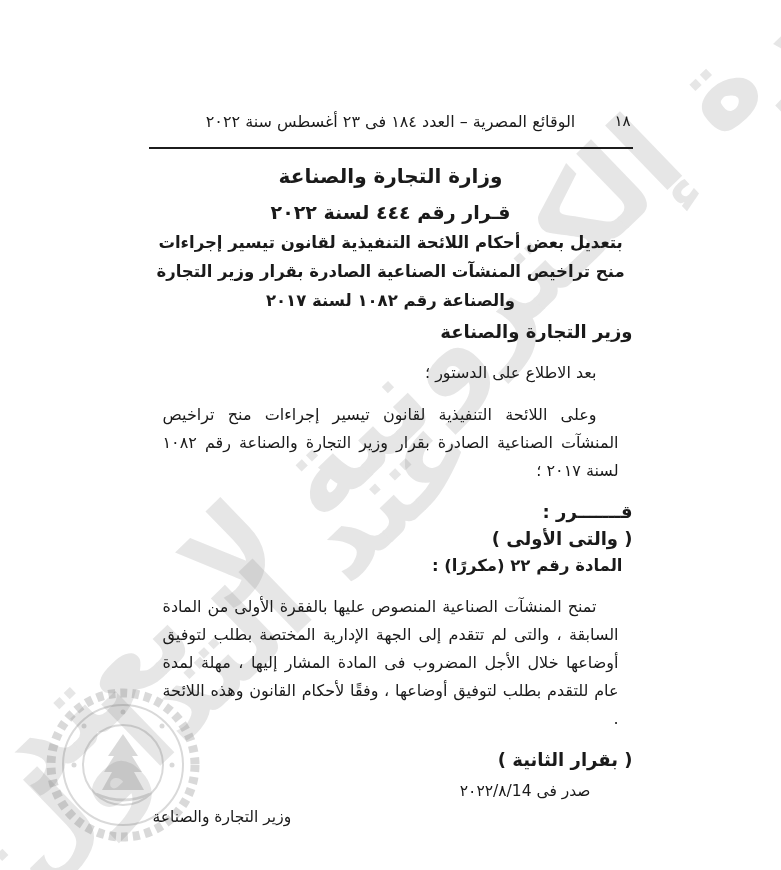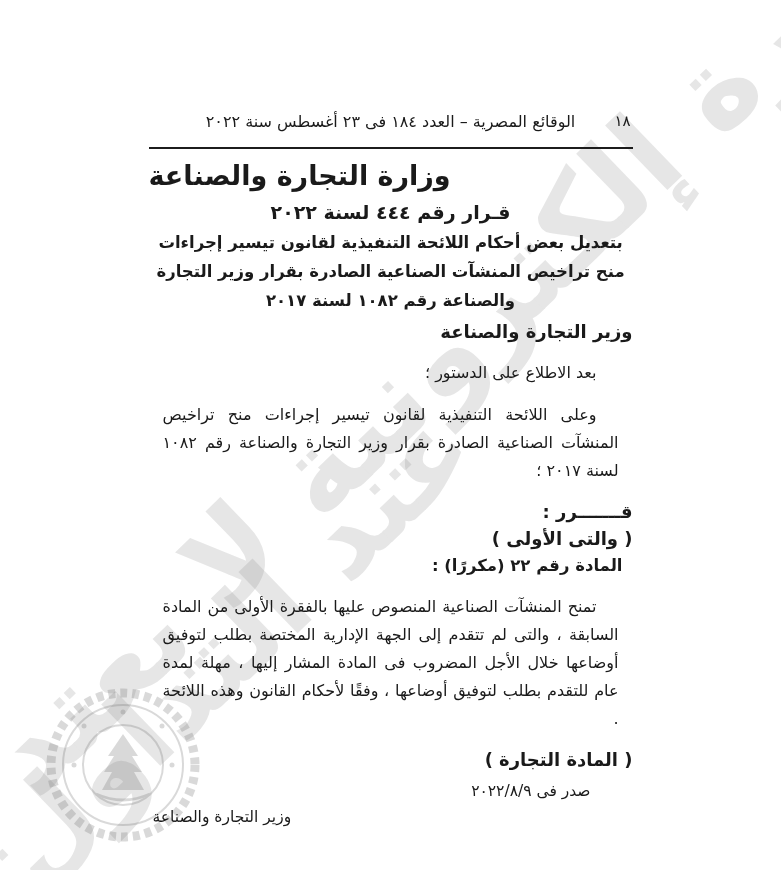--- a/index.html
+++ b/index.html
@@ -25,21 +25,21 @@
   
   .content{
     position:relative;z-index:1;
     width:484px;margin:0 auto;padding-top:84px;
   }
   .doc-header{position:relative;height:24px;font-size:16px;}
   .gazette-line{display:block;text-align:center;margin-top:28px;}
   .page-number{position:absolute;left:auto;right:2px;top:0;font-size:15px;}
   .hrule{border-bottom:2px solid #1c1c1c;margin-top:11px;}
   .doc-title{
-    text-align:left;font-weight:bold;font-size:27px;
+    text-align:center;font-weight:bold;font-size:20px;
     margin:10px 0 0 0;line-height:34px;
   }
   .decree-line{
     text-align:center;font-weight:bold;font-size:19px;
     margin:7px 0 0 0;line-height:25px;
   }
   .subject{
     text-align:center;font-weight:bold;font-size:16.5px;
     line-height:29px;margin-top:3px;
   }
@@ -125,24 +125,24 @@
 
     <div class="center-bold decided-heading">قـــــــرر :</div>
 
     <div class="center-bold article-heading">( والتى الأولى )</div>
 
 
     <div class="sub-article-heading">المادة رقم ٢٢ (مكررًا) :</div>
 
     <p class="para">تمنح المنشآت الصناعية المنصوص عليها بالفقرة الأولى من المادة السابقة ، والتى لم تتقدم إلى الجهة الإدارية المختصة بطلب لتوفيق أوضاعها خلال الأجل المضروب فى المادة المشار إليها ، مهلة لمدة عام للتقدم بطلب لتوفيق أوضاعها ، وفقًا لأحكام القانون وهذه اللائحة .</p>
 
-    <div class="center-bold article-heading">( المادة التجارة )</div>
+    <div class="center-bold article-heading">( بقرار الثانية )</div>
 
 
-    <div class="issued-line">صدر فى ٢٠٢٢/٨/٩</div>
+    <div class="issued-line">صدر فى ٢٠٢٢/٨/14</div>
 
     <div class="signature">
       <div class="sig-title">وزير التجارة والصناعة</div>
 
     </div>
 
   </div>
 </div>
 
 </body></html>

